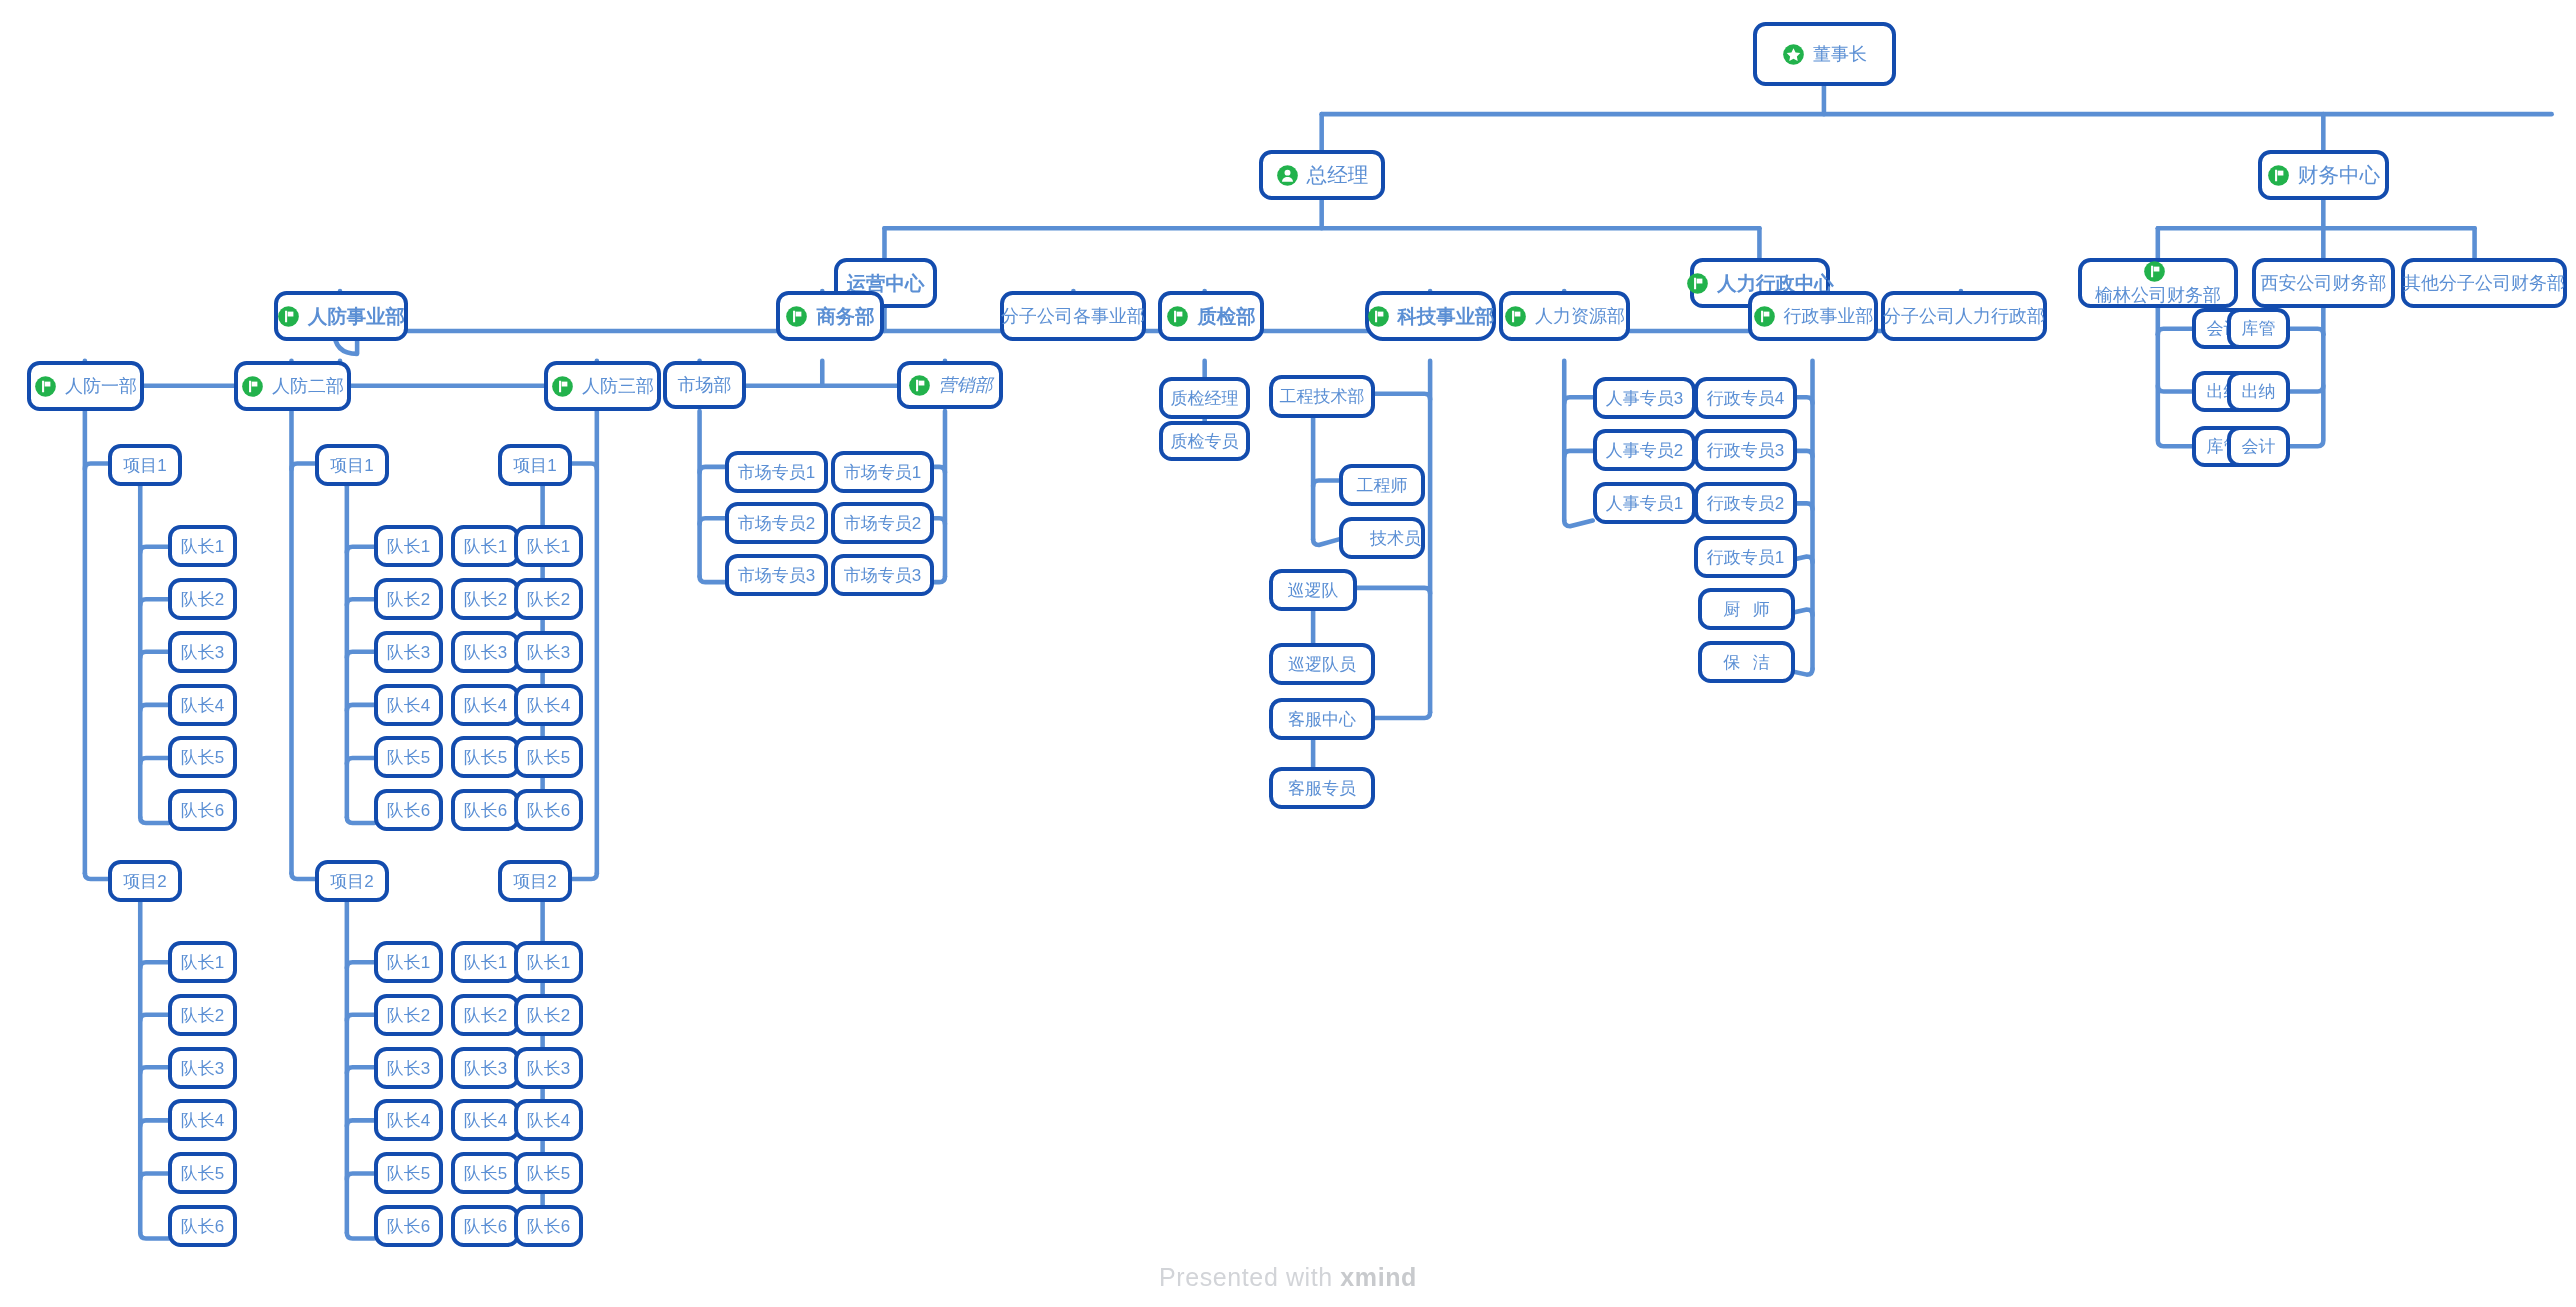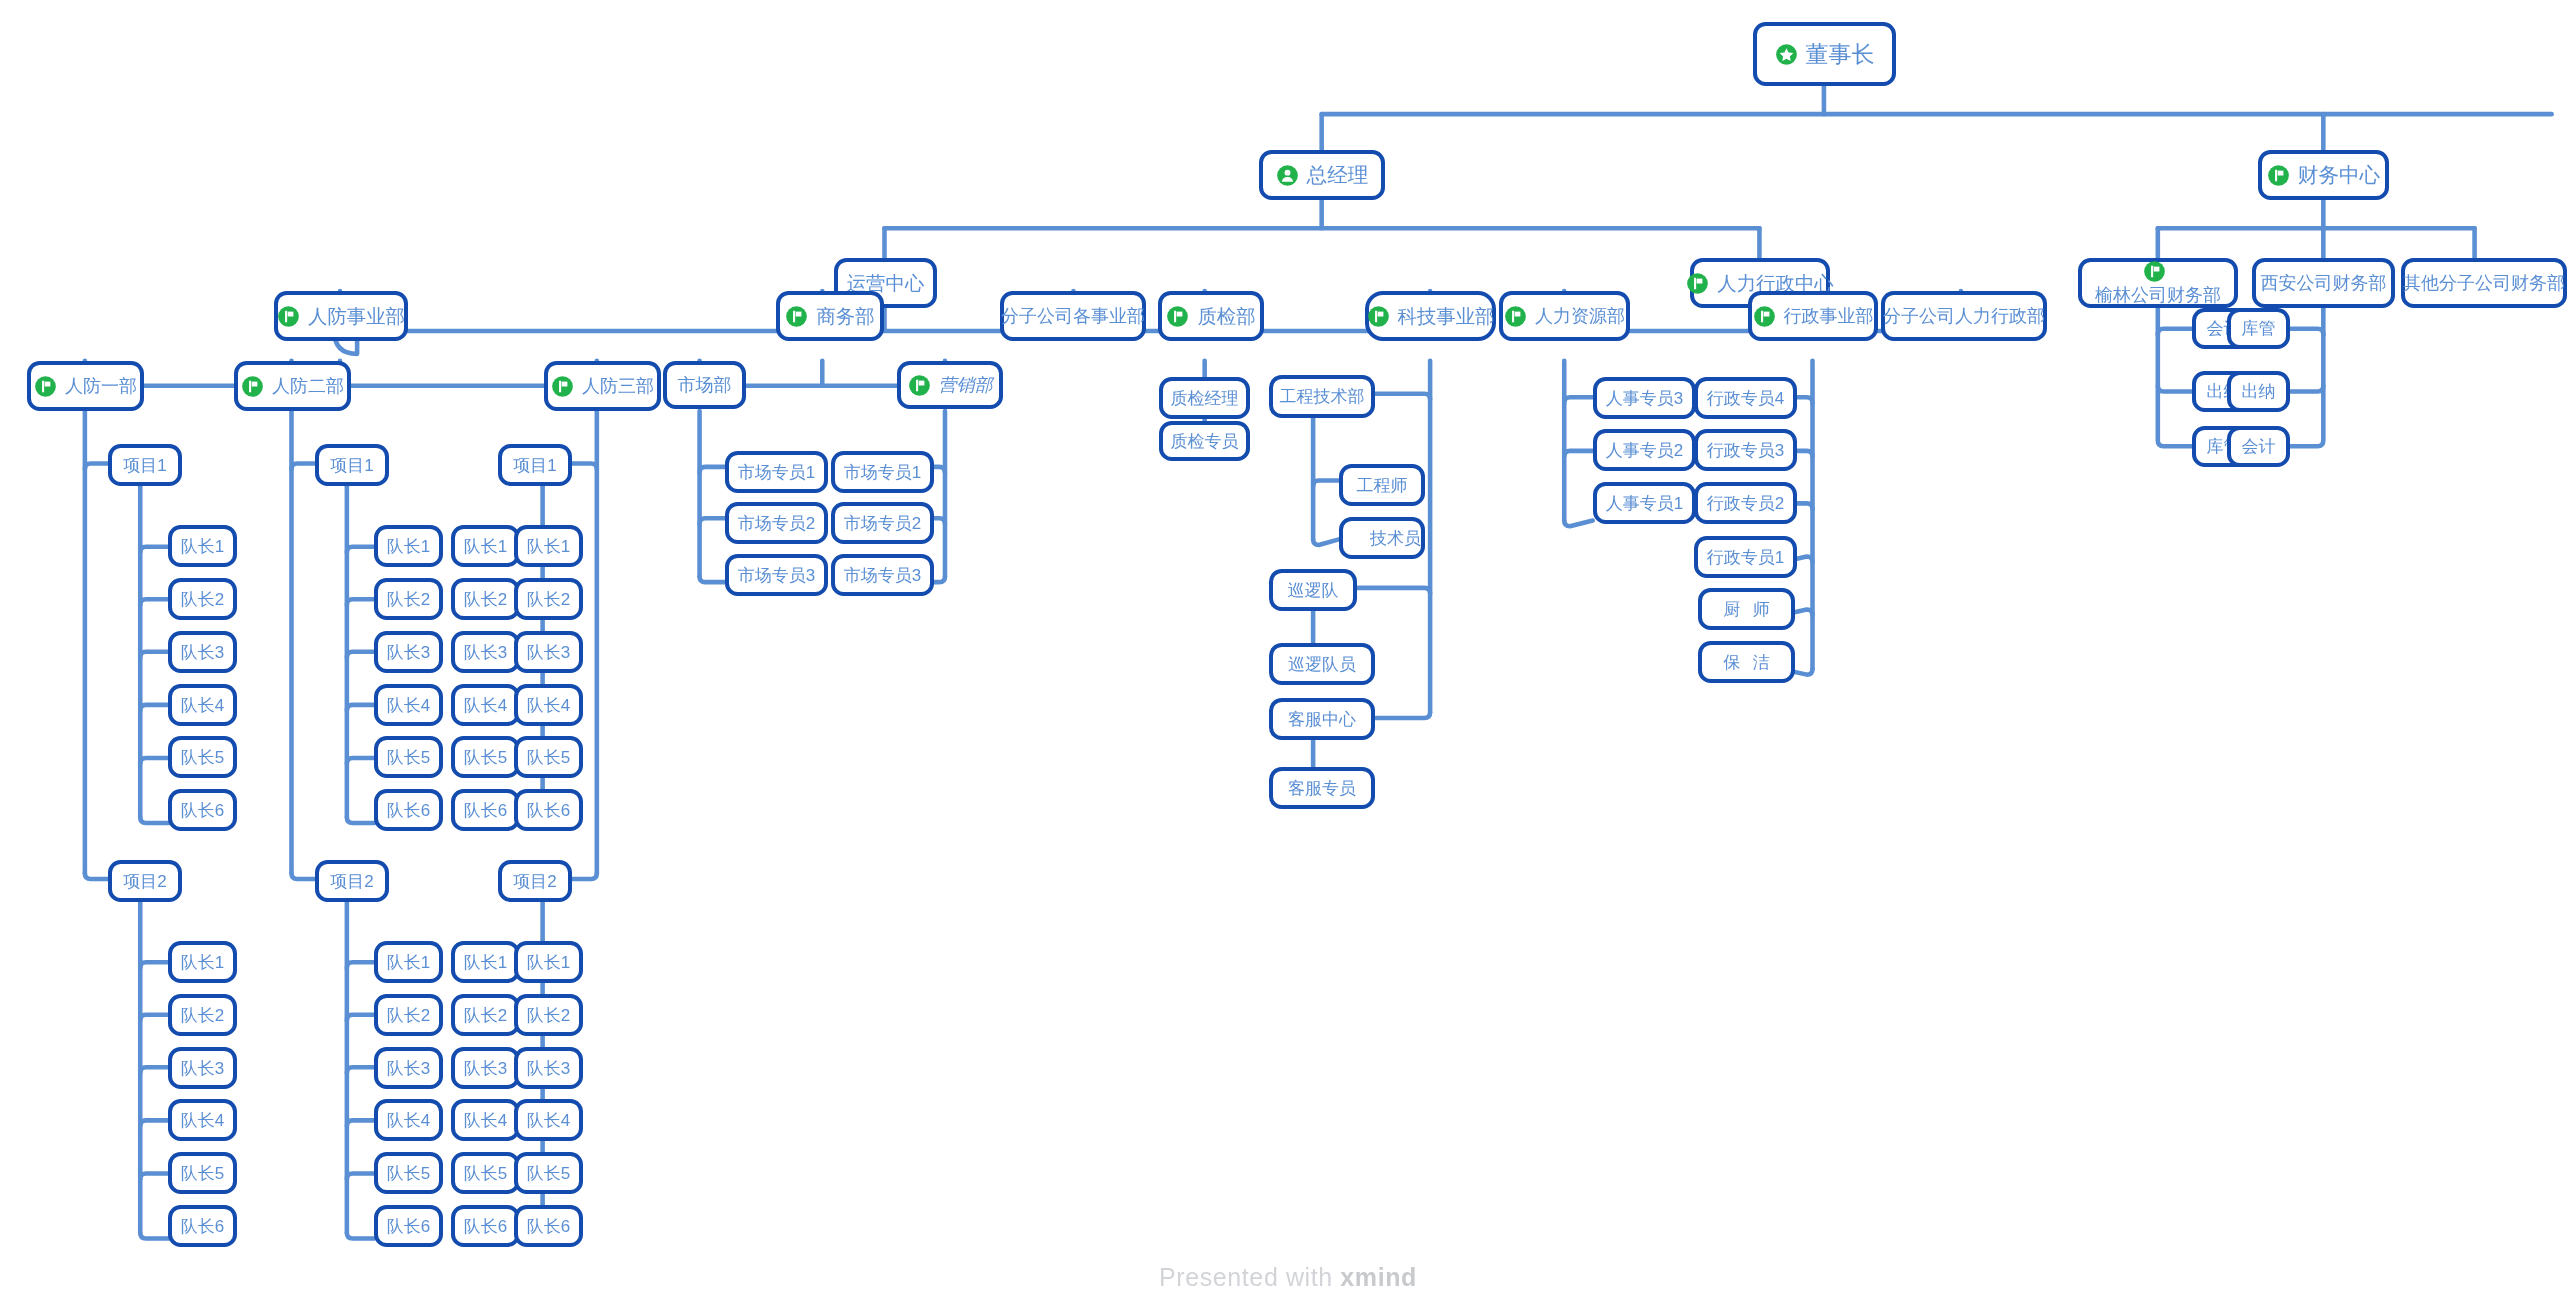--- a/index.html
+++ b/index.html
@@ -9,23 +9,23 @@
   #links{position:absolute;left:0;top:0;width:2576px;height:1307px;pointer-events:none;}
 
   .node{position:absolute;box-sizing:border-box;display:flex;align-items:center;
         justify-content:center;background:#fff;border:4px solid #134cae;
         border-radius:12.6px;color:#5b8fd4;white-space:nowrap;z-index:5;}
   .node .lbl{display:inline-block;}
   .node .ico{display:inline-block;width:23px;height:23px;margin-right:8px;
              flex:0 0 auto;position:relative;top:0.6px;}
 
   
-  .t-root{font-size:23px;}
+  .t-root{font-size:18px;}
   .t-l1{font-size:20.6px;}
-  .t-l2{font-size:19.4px;}
+  .t-l2{font-size:19.4px;font-weight:bold;}
   .t-l3{font-size:18px;}
   .t-leaf{font-size:17px;}
   .sp{letter-spacing:12.6px;text-indent:12.6px;}
 
   #footer{position:absolute;left:0;top:1263px;width:2576px;text-align:center;
           font-size:25px;color:#d2d4d8;letter-spacing:0.6px;z-index:9;}
   #footer b{color:#c8cacd;font-weight:bold;}
 </style>
 </head>
 <body>

